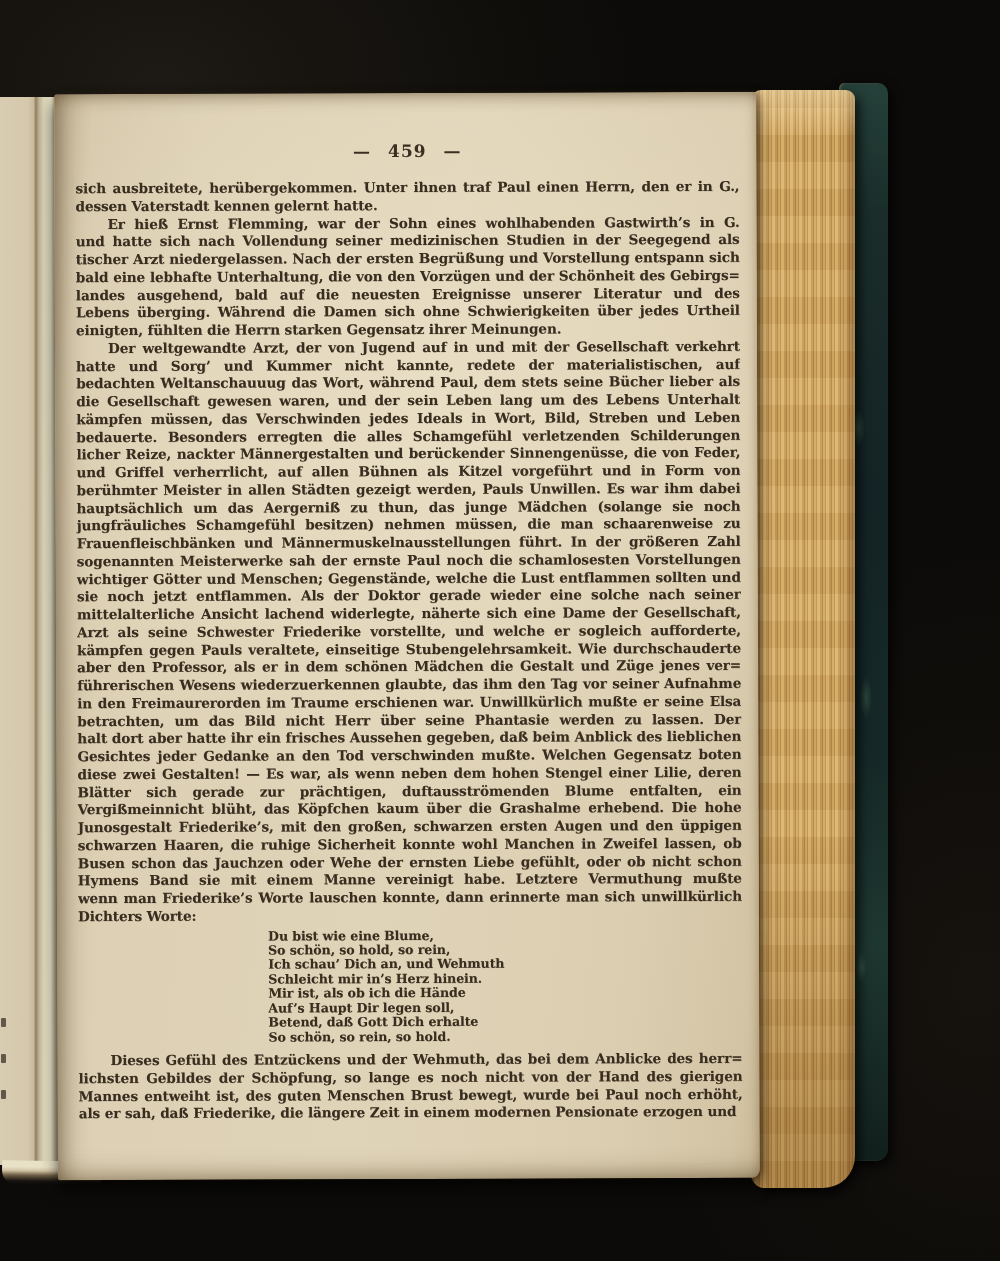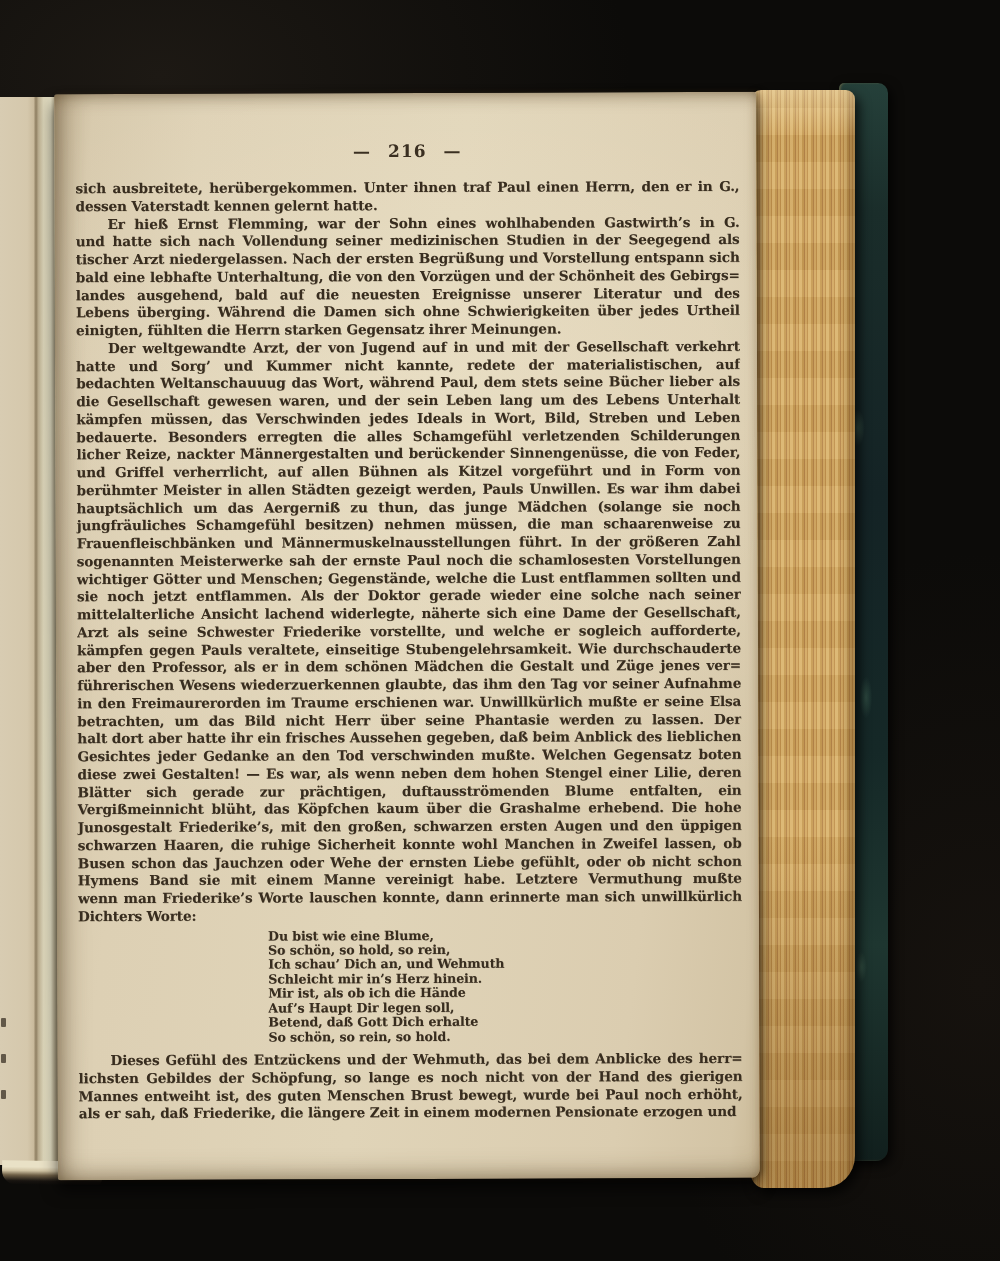--- a/index.html
+++ b/index.html
@@ -106,21 +106,21 @@
       <i></i>
       <i></i>
   </div>
 
   <div class="left-bottom-edges"></div>
 
   <div class="page">
     <div class="page-inner">
 
       <div class="pagenum">
-        <span class="dash">—</span><span class="num">216</span><span class="dash">—</span>
+        <span class="dash">—</span><span class="num">459</span><span class="dash">—</span>
       </div>
 
       <div class="body-text">
           <div class="para">
             <div class="line">sich ausbreitete, herübergekommen. Unter ihnen traf Paul einen Herrn, den er in G.,</div>
             <div class="line last">dessen Vaterstadt kennen gelernt hatte.</div>
           </div>
           <div class="para">
             <div class="line first">Er hieß Ernst Flemming, war der Sohn eines wohlhabenden Gastwirth’s in G.</div>
             <div class="line">und hatte sich nach Vollendung seiner medizinischen Studien in der Seegegend als prak=</div>

